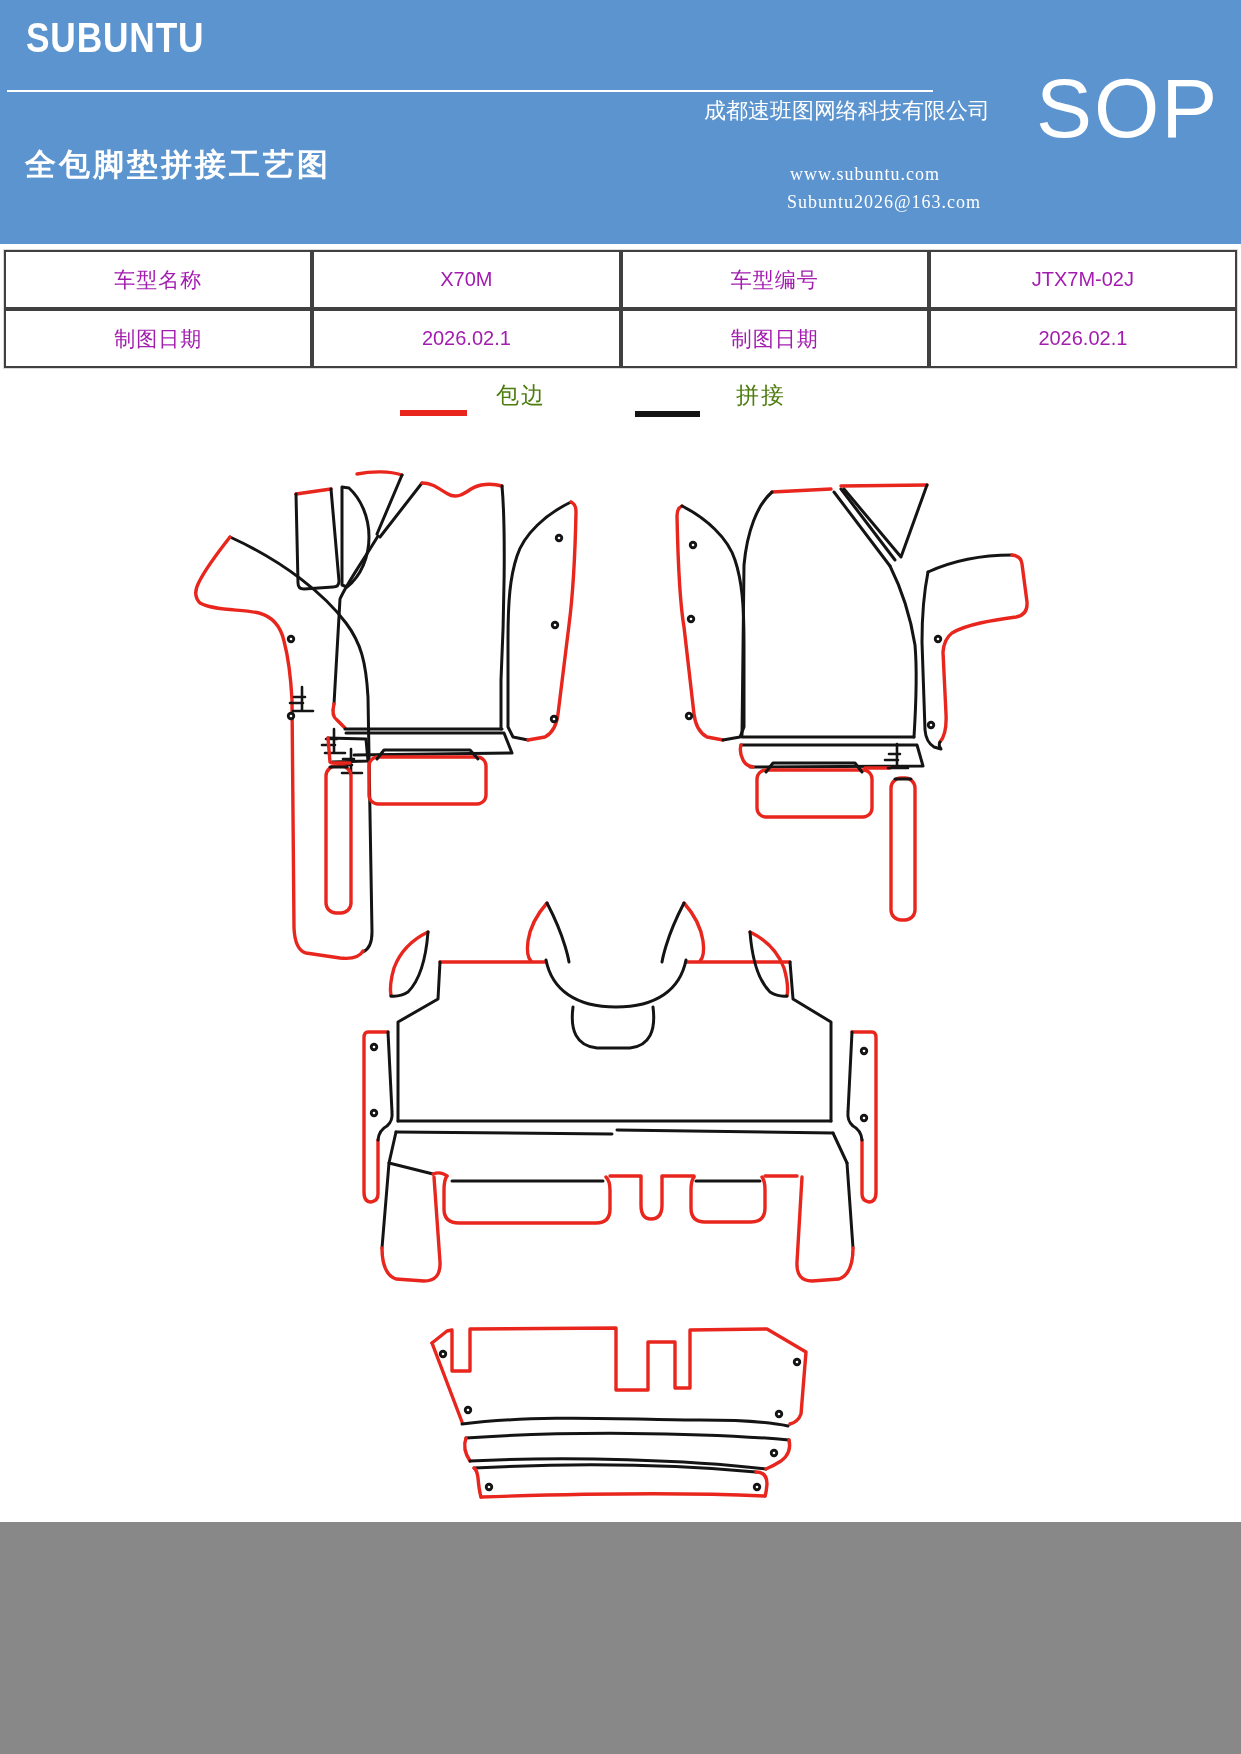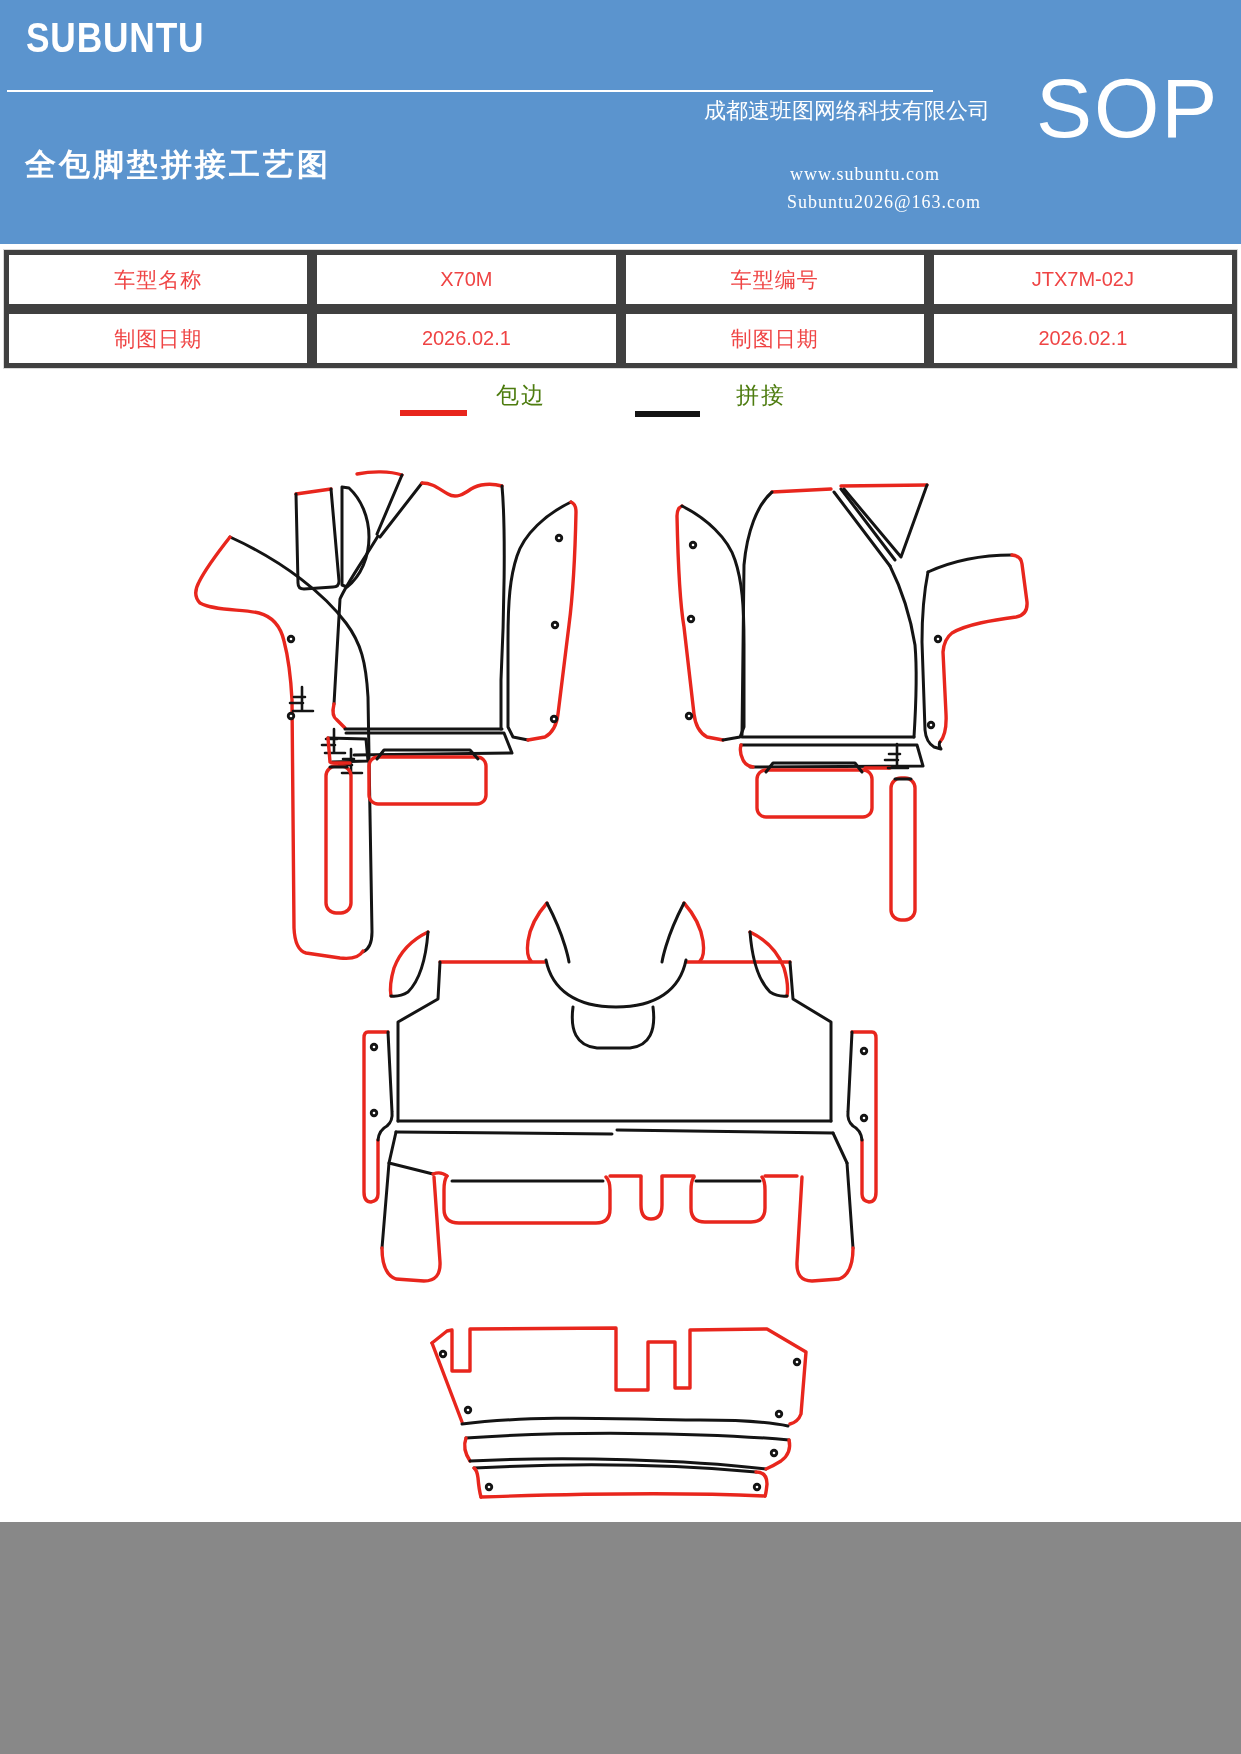--- a/index.html
+++ b/index.html
@@ -13,21 +13,21 @@
   .doc-title{position:absolute;left:25px;top:144px;color:#fff;font-size:31px;letter-spacing:3px;font-weight:600;}
   .h-company{position:absolute;left:698px;top:96px;width:298px;text-align:center;color:#fff;font-size:22px;}
   .h-site{position:absolute;left:770px;top:164px;width:190px;text-align:center;color:#fff;font-size:18px;
           letter-spacing:1px;}
   .h-mail{position:absolute;left:784px;top:192px;width:200px;text-align:center;color:#fff;font-size:18px;letter-spacing:1px;}
   .sop{position:absolute;left:1036px;top:66px;color:#fff;font-family:"Liberation Sans",sans-serif;
        font-weight:normal;font-size:84px;line-height:1;letter-spacing:2px;}
   
   .info-table{position:absolute;left:3px;top:249px;width:1233px;height:118px;display:grid;
         grid-template-columns:repeat(4,1fr);grid-auto-rows:59px;border:1px solid #d9d9d9;background:#fff;}
-  .cell{border:5px solid #404040;display:flex;align-items:center;justify-content:center;color:#ef4444;}
+  .cell{border:2px solid #404040;display:flex;align-items:center;justify-content:center;color:#a21caf;}
   .cell.lab{font-size:21px;letter-spacing:1px;}
   .cell.val{font-family:"Liberation Sans",sans-serif;font-size:20px;}
   
   .lg-bar{position:absolute;height:6px;}
   .lg-red{left:400px;top:410px;width:67px;background:#e8261d;}
   .lg-black{left:635px;top:411px;width:65px;background:#141414;}
   .lg-label{position:absolute;top:380px;font-size:23px;color:#4d7c0f;letter-spacing:2px;margin-left:19px;}
   .lg-l1{left:477px;} .lg-l2{left:717px;}
   
   .drawings{position:absolute;left:0;top:0;}

